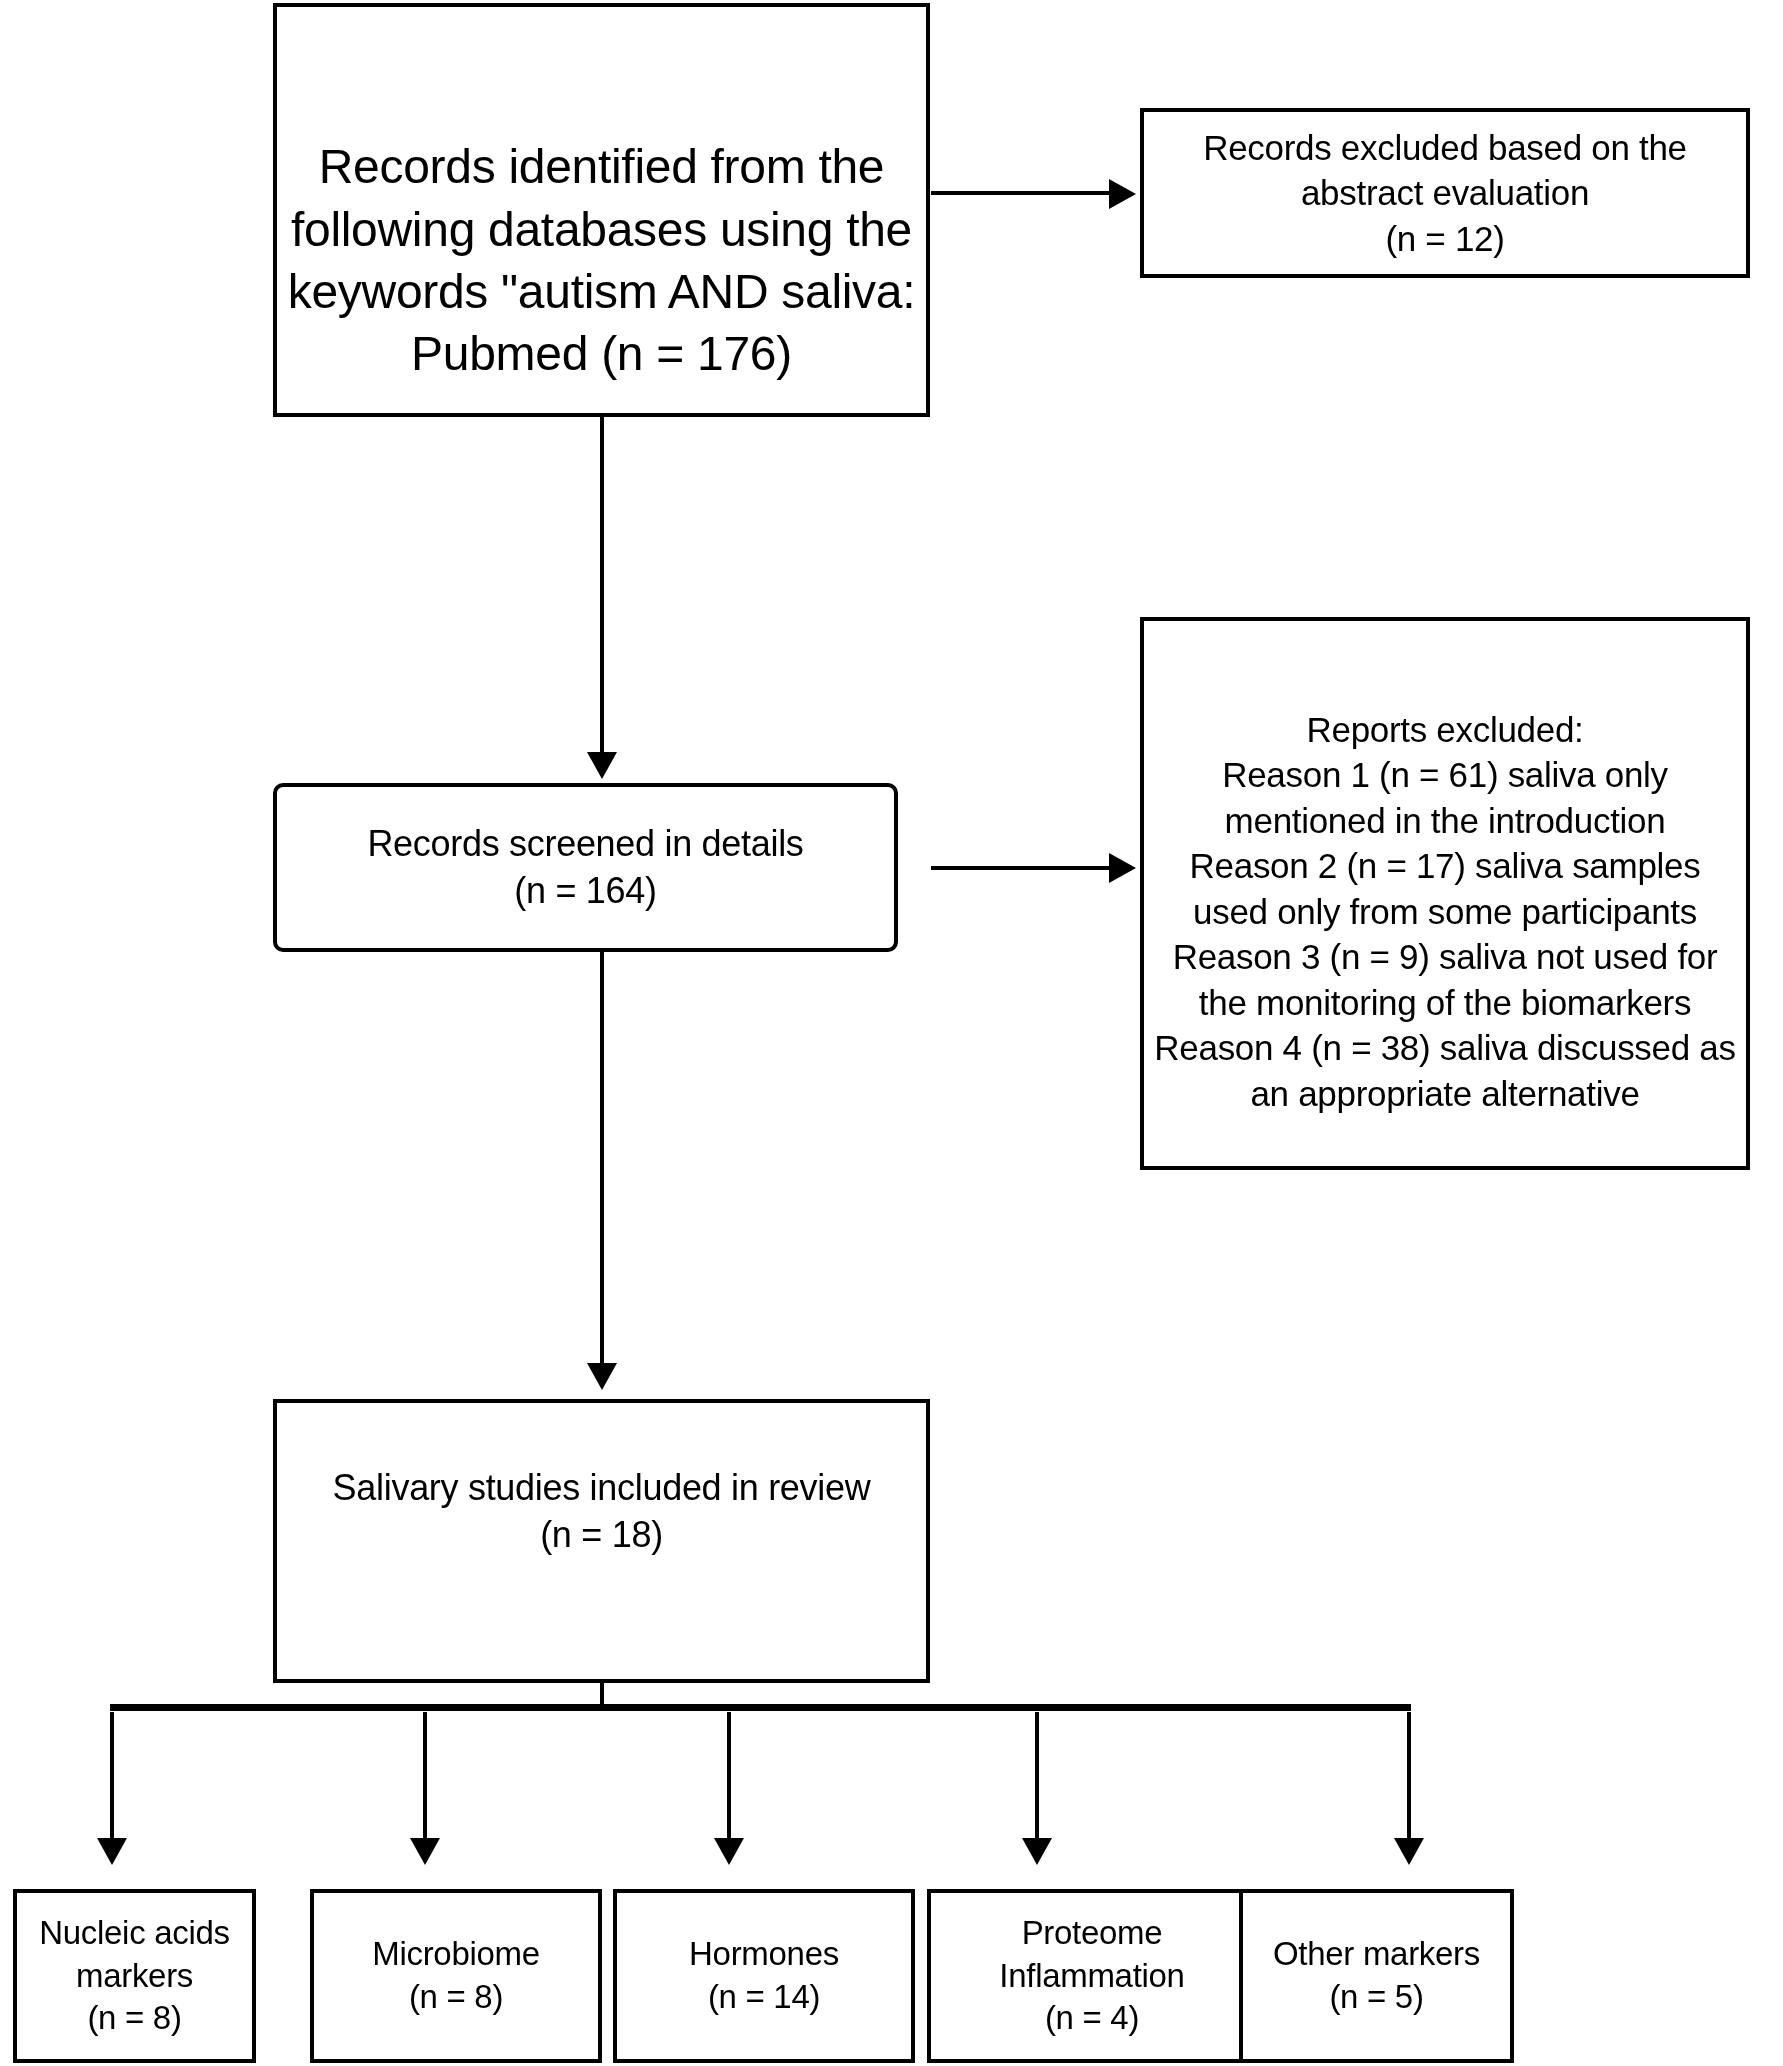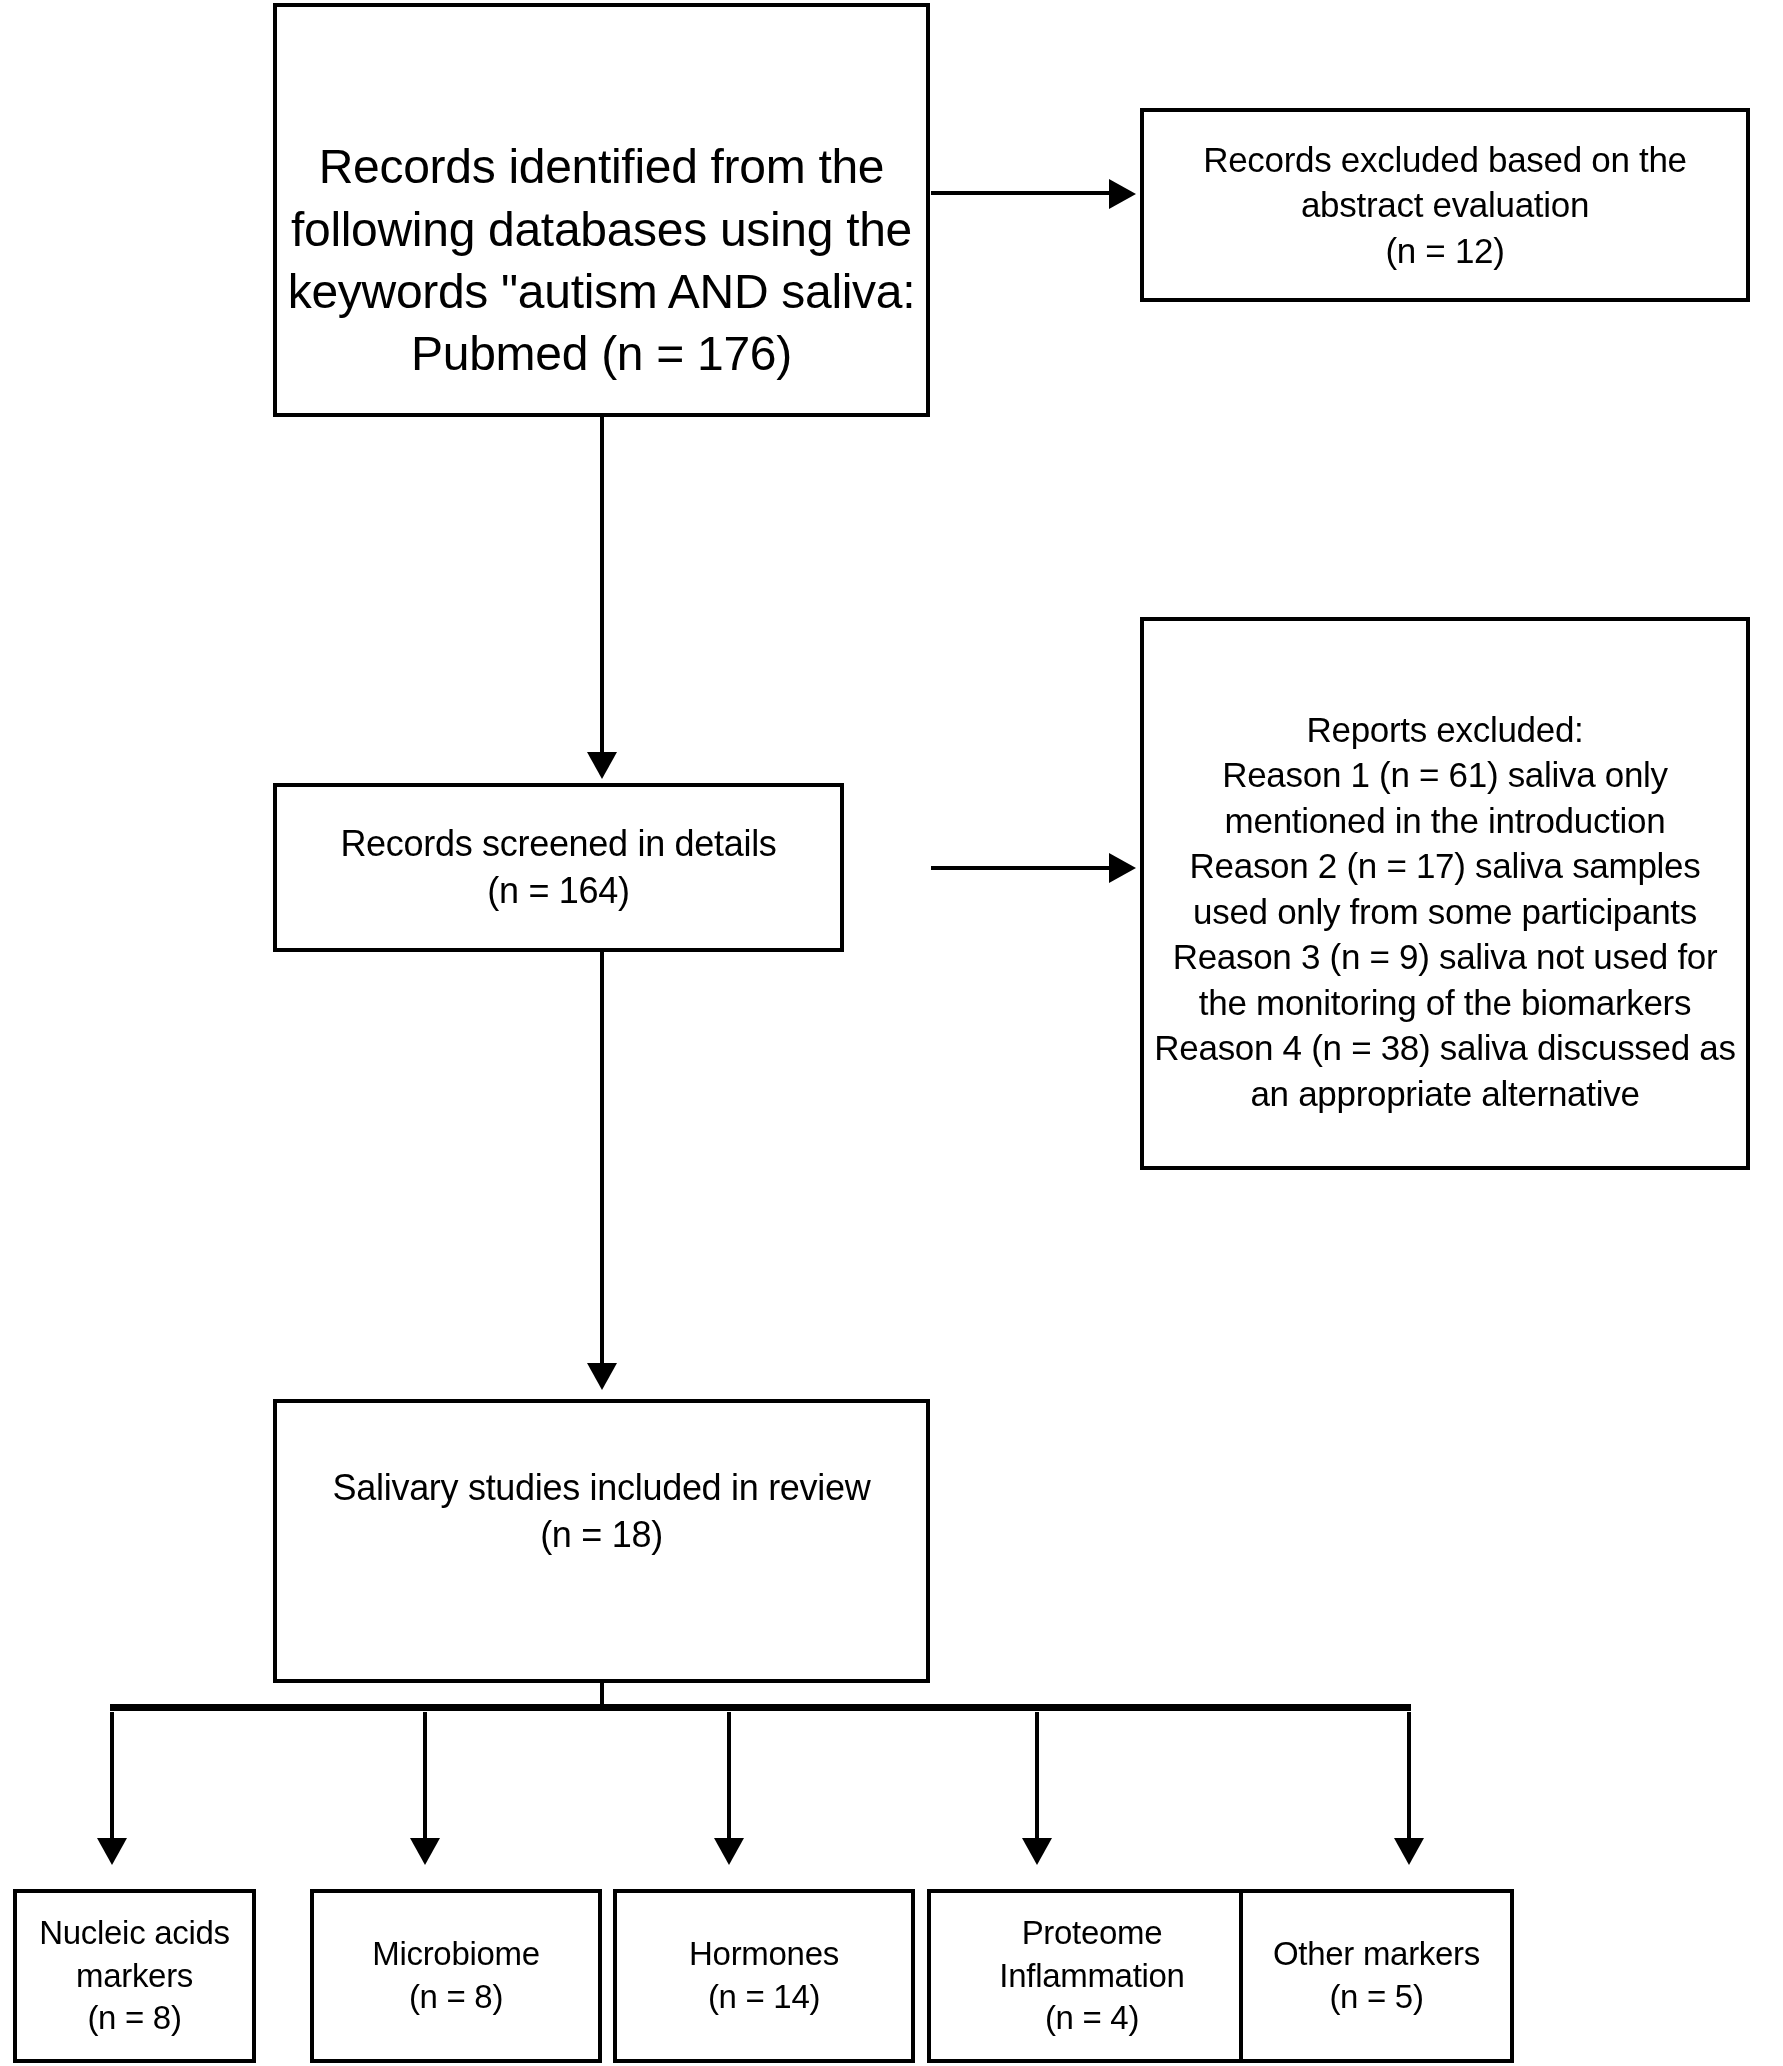--- a/index.html
+++ b/index.html
@@ -33,26 +33,26 @@
   .node .txt {
     display: block;
     width: 100%;
     padding: 0 9.5px;
     white-space: pre-line;
   }
 
   
   #box-identified  { left: 273px;  top: 3.4px;    width: 657px;  height: 414px; font-size: 48px; }
   #box-identified .txt { padding-top: 101px; }
-  #box-screened    { left: 273px;  top: 783px; width: 571px;  height: 169px; font-size: 36px; }
+  #box-screened    { left: 273px;  top: 783px; width: 625px;  height: 169px; font-size: 36px; border-radius: 10px; }
   #box-included    { left: 273px;  top: 1399px; width: 657px;  height: 284px; font-size: 36px; }
   #box-included .txt { padding-bottom: 58px; }
 
   
-  #box-excluded-abstract { left: 1140px; top: 108px; width: 610px; height: 194px; font-size: 35px; }
+  #box-excluded-abstract { left: 1140px; top: 108px; width: 610px; height: 170px; font-size: 35px; }
   #box-excluded-reports  { left: 1140px; top: 617px; width: 610px; height: 553px; font-size: 35px; align-items: flex-end; }
   #box-excluded-reports .txt { padding-bottom: 50px; }
 
   
   .cat { top: 1889px; height: 174px; font-size: 33px; }
   #box-cat-0 { left: 13px;   width: 243px; }
   #box-cat-1 { left: 310px;  width: 292px; }
   #box-cat-2 { left: 613px;  width: 302px; }
   #box-cat-3 { left: 927px; width: 330px; }
   #box-cat-4 { left: 1239px; width: 275px; }

